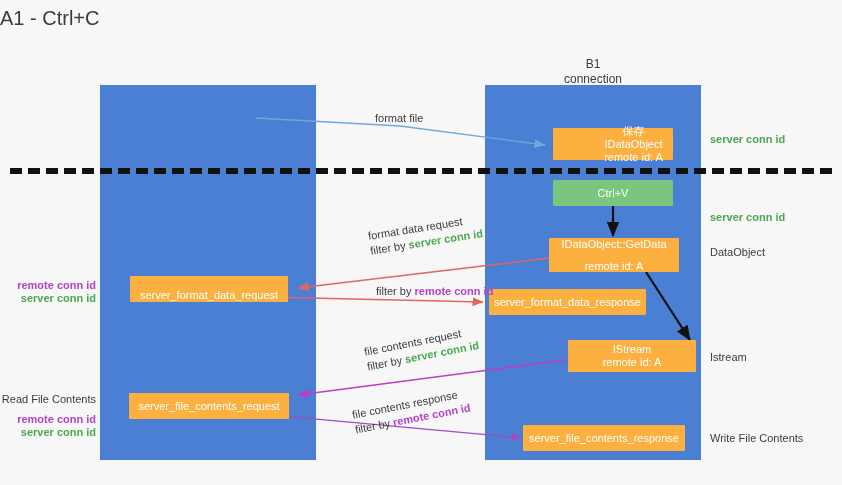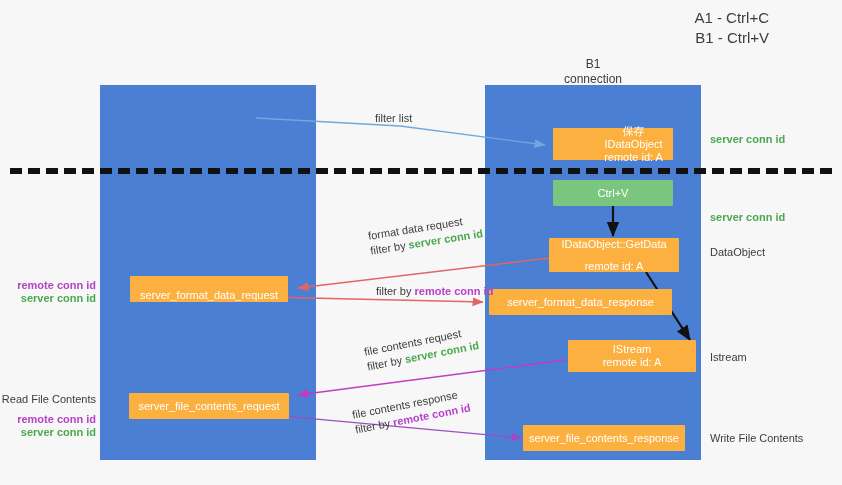--- a/index.html
+++ b/index.html
@@ -19,22 +19,22 @@
   .stage {
     position: absolute;
     inset: 0;
   }
   
   .title-block {
     position: absolute;
     left: 0;
     top: 8px;
     width: 769px;
-    text-align: right;
-    font-size: 15px;
+    text-align: left;
+    font-size: 20px;
     line-height: 20px;
     color: #3c3c3c;
   }
   .title-line { display: block; }
 
   
   .lane-header {
     position: absolute;
     text-align: center;
     font-size: 12px;
@@ -116,21 +116,20 @@
     pointer-events: none;
   }
 </style>
 </head>
 <body>
 
 <div class="stage">
 
   <div class="title-block">
     <span class="title-line">A1 - Ctrl+C</span>
-    <span class="title-line">B1 - Ctrl+V</span>
   </div>
 
   <div class="lane" id="lane-a1"></div>
   <div class="lane" id="lane-b1"></div>
 
   <div class="lane-header" style="left:108px; top:57px; width:200px;">
   </div>
   <div class="lane-header" style="left:493px; top:57px; width:200px;">
     <span class="lh-name">B1</span>
     <span class="lh-sub">connection</span>
@@ -184,39 +183,39 @@
 
   <div class="node orange" style="left:549px; top:238px; width:130px; height:34px;gap:9px;">
     <span class="l1">IDataObject::GetData</span>
     <span class="l2">remote id: A</span>
   </div>
 
   <div class="node orange" style="left:130px; top:276px; width:158px; height:26px;justify-content:flex-end;">
     <span class="l1">server_format_data_request</span>
   </div>
 
-  <div class="node orange" style="left:489px; top:289px; width:183px; height:26px;">
+  <div class="node orange" style="left:489px; top:289px; width:157px; height:26px;">
     <span class="l1">server_format_data_response</span>
   </div>
 
   <div class="node orange" style="left:568px; top:340px; width:128px; height:32px;">
     <span class="l1">IStream</span>
     <span class="l2">remote id: A</span>
   </div>
 
   <div class="node orange" style="left:129px; top:393px; width:160px; height:26px;">
     <span class="l1">server_file_contents_request</span>
   </div>
 
   <div class="node orange" style="left:523px; top:425px; width:162px; height:26px;">
     <span class="l1">server_file_contents_response</span>
   </div>
 
   <div class="edge-caption" style="left:375px; top:111px;">
-    <span class="cap-line">filter list</span>
+    <span class="cap-line">format file</span>
   </div>
 
   <div class="edge-caption rot-up" style="left:367px; top:229px;">
     <span class="cap-line">format data request</span>
     <span class="cap-line"><span>filter by </span><span class="tok-green">server conn id</span></span>
   </div>
 
   <div class="edge-caption" style="left:366px; top:284px;">
     <span class="cap-line" style="padding-left:10px;"><span>filter by </span><span class="tok-purple">remote conn id</span></span>
   </div>

